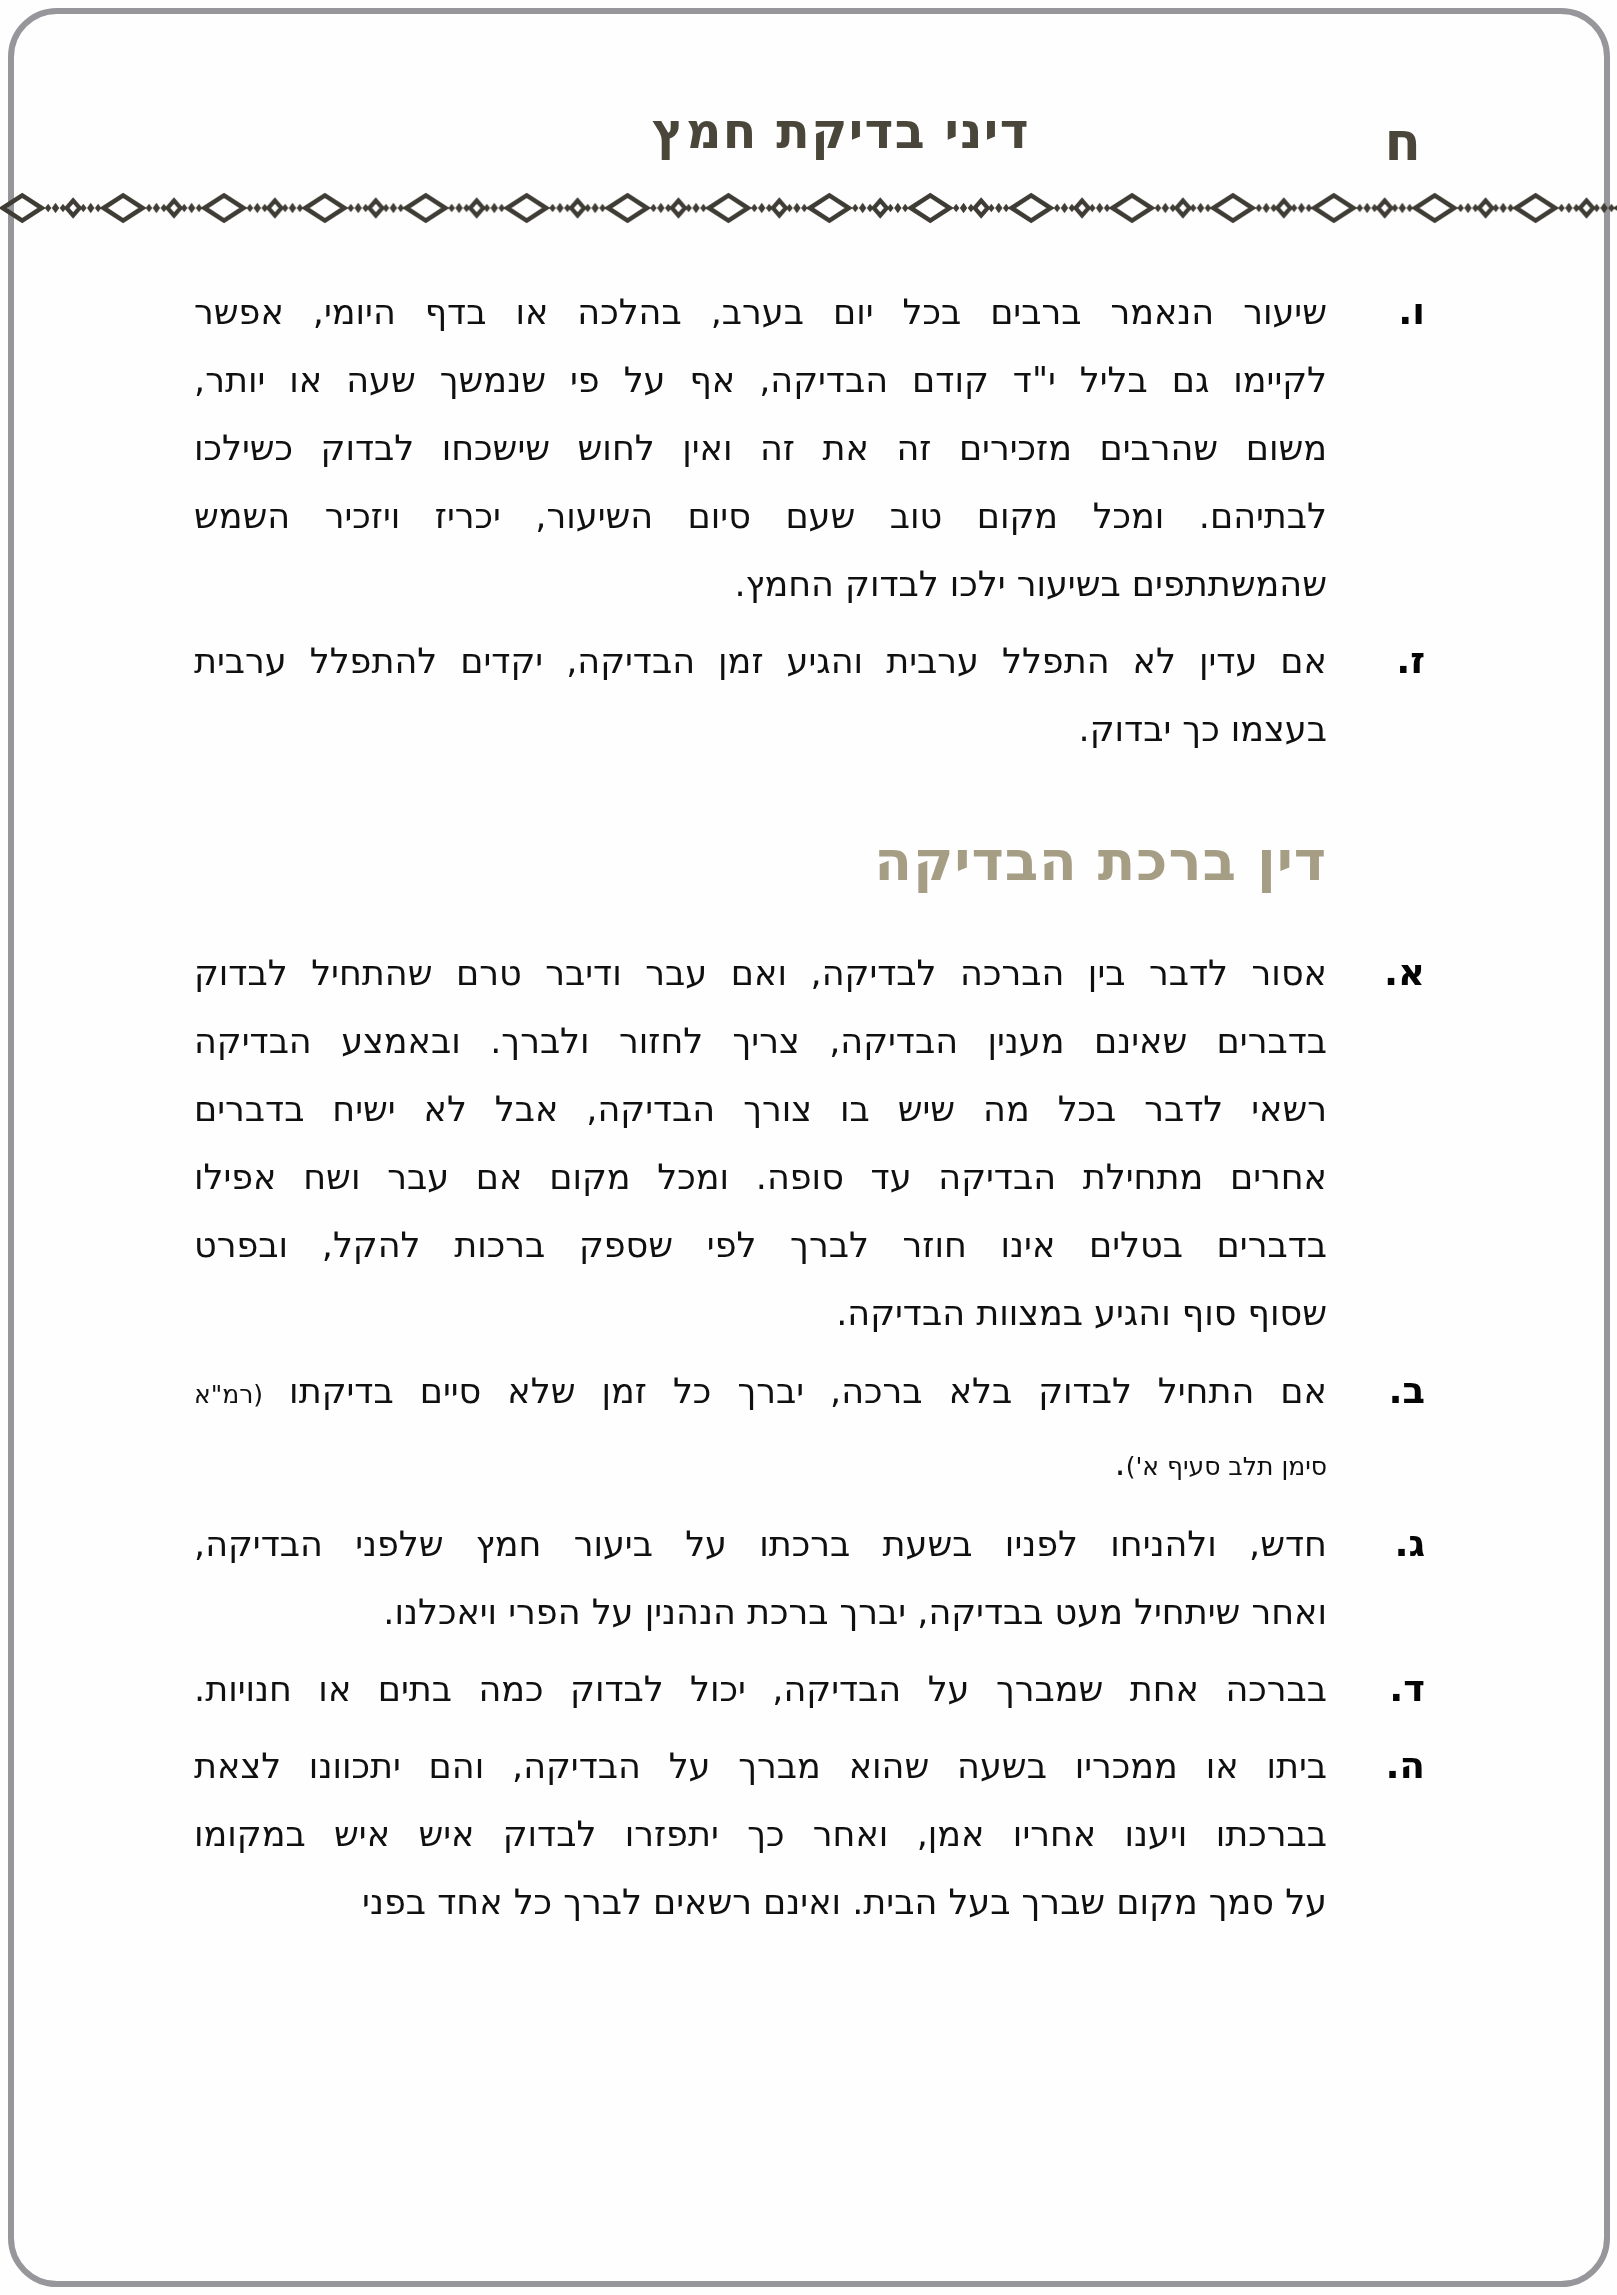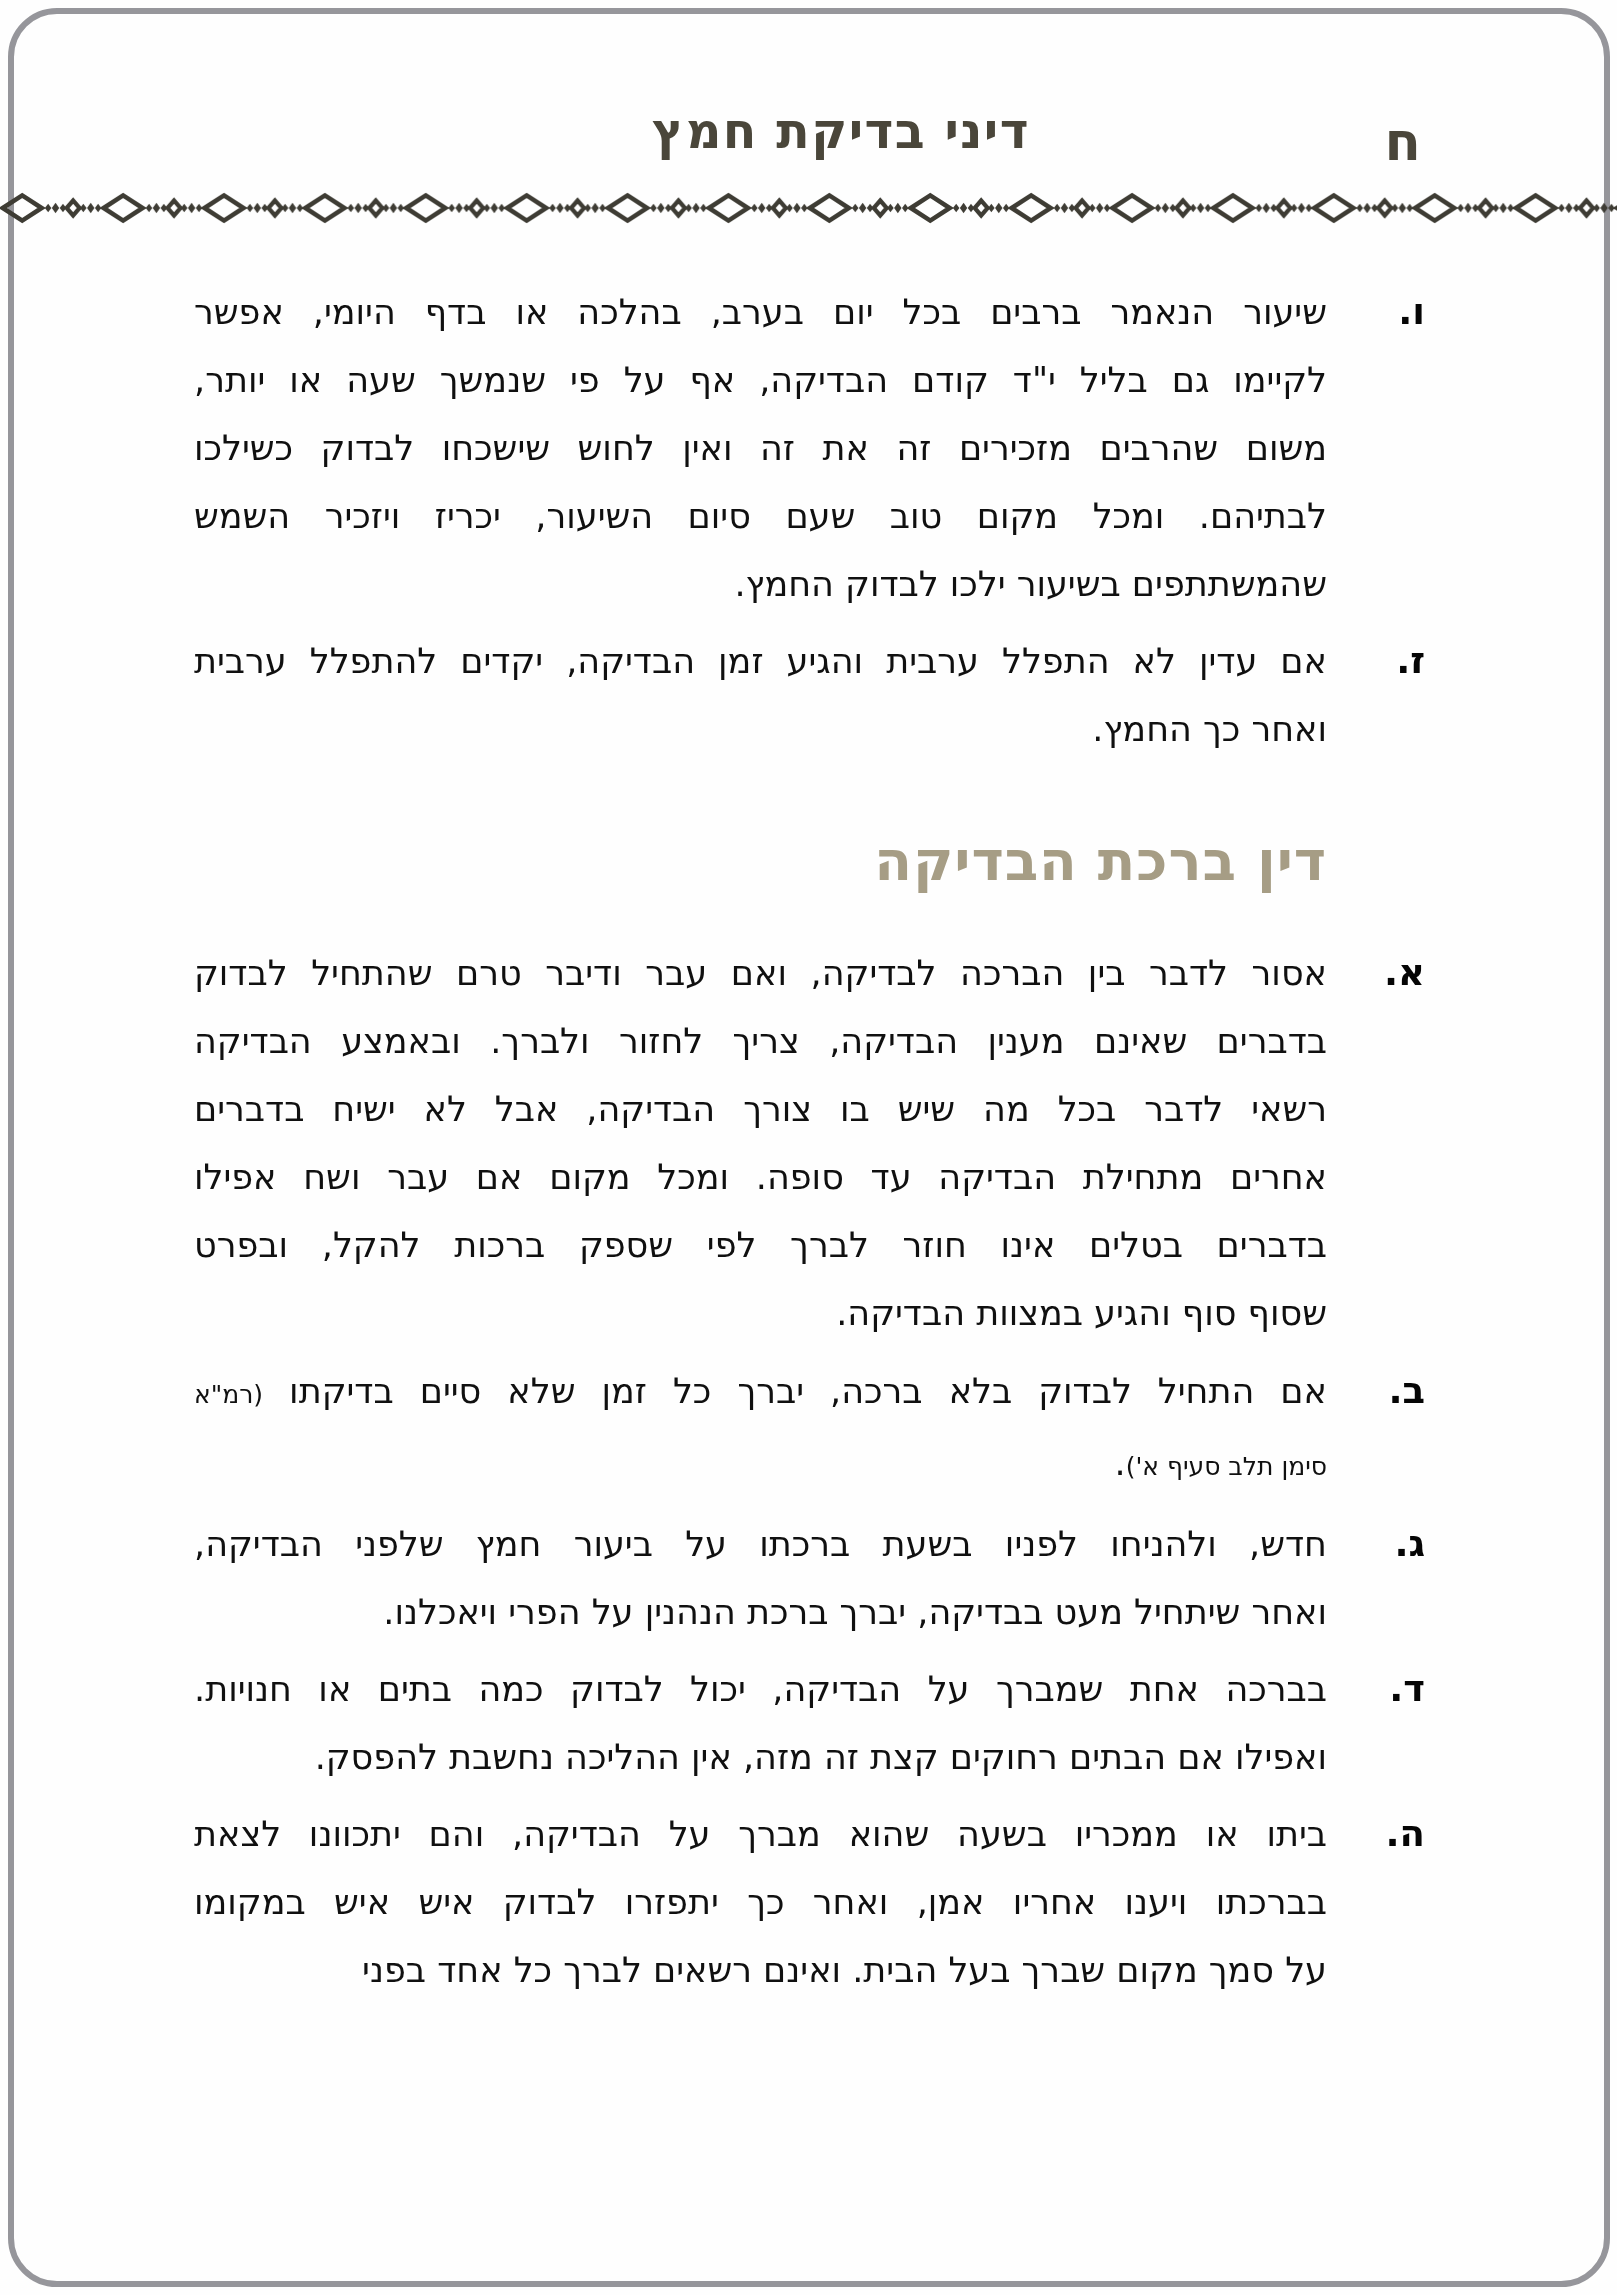--- a/index.html
+++ b/index.html
@@ -104,21 +104,21 @@
         <span class="marker">ו.</span>
         <div class="line">שיעור הנאמר ברבים בכל יום בערב, בהלכה או בדף היומי, אפשר</div>
         <div class="line">לקיימו גם בליל י"ד קודם הבדיקה, אף על פי שנמשך שעה או יותר,</div>
         <div class="line">משום שהרבים מזכירים זה את זה ואין לחוש שישכחו לבדוק כשילכו</div>
         <div class="line">לבתיהם. ומכל מקום טוב שעם סיום השיעור, יכריז ויזכיר השמש</div>
         <div class="line last">שהמשתתפים בשיעור ילכו לבדוק החמץ.</div>
       </div>
       <div class="para">
         <span class="marker">ז.</span>
         <div class="line">אם עדין לא התפלל ערבית והגיע זמן הבדיקה, יקדים להתפלל ערבית</div>
-        <div class="line last">ואחר כך החמץ.</div>
+        <div class="line last">בעצמו כך יבדוק.</div>
       </div>
       <div class="section-heading">דין ברכת הבדיקה</div>
       <div class="para">
         <span class="marker">א.</span>
         <div class="line">אסור לדבר בין הברכה לבדיקה, ואם עבר ודיבר טרם שהתחיל לבדוק</div>
         <div class="line">בדברים שאינם מענין הבדיקה, צריך לחזור ולברך. ובאמצע הבדיקה</div>
         <div class="line">רשאי לדבר בכל מה שיש בו צורך הבדיקה, אבל לא ישיח בדברים</div>
         <div class="line">אחרים מתחילת הבדיקה עד סופה. ומכל מקום אם עבר ושח אפילו</div>
         <div class="line">בדברים בטלים אינו חוזר לברך לפי שספק ברכות להקל, ובפרט</div>
         <div class="line last">שסוף סוף והגיע במצוות הבדיקה.</div>
@@ -129,21 +129,20 @@
         <div class="line last"><span class="ref-small">סימן תלב סעיף א')</span><span>.</span></div>
       </div>
       <div class="para">
         <span class="marker">ג.</span>
         <div class="line">חדש, ולהניחו לפניו בשעת ברכתו על ביעור חמץ שלפני הבדיקה,</div>
         <div class="line last">ואחר שיתחיל מעט בבדיקה, יברך ברכת הנהנין על הפרי ויאכלנו.</div>
       </div>
       <div class="para">
         <span class="marker">ד.</span>
         <div class="line">בברכה אחת שמברך על הבדיקה, יכול לבדוק כמה בתים או חנויות.</div>
-        <div class="line last">ואפילו אם הבתים רחוקים קצת זה מזה, אין ההליכה נחשבת להפסק.</div>
       </div>
       <div class="para">
         <span class="marker">ה.</span>
         <div class="line">ביתו או ממכריו בשעה שהוא מברך על הבדיקה, והם יתכוונו לצאת</div>
         <div class="line">בברכתו ויענו אחריו אמן, ואחר כך יתפזרו לבדוק איש איש במקומו</div>
         <div class="line last">על סמך מקום שברך בעל הבית. ואינם רשאים לברך כל אחד בפני</div>
       </div>
     </main>
 
 </div>

